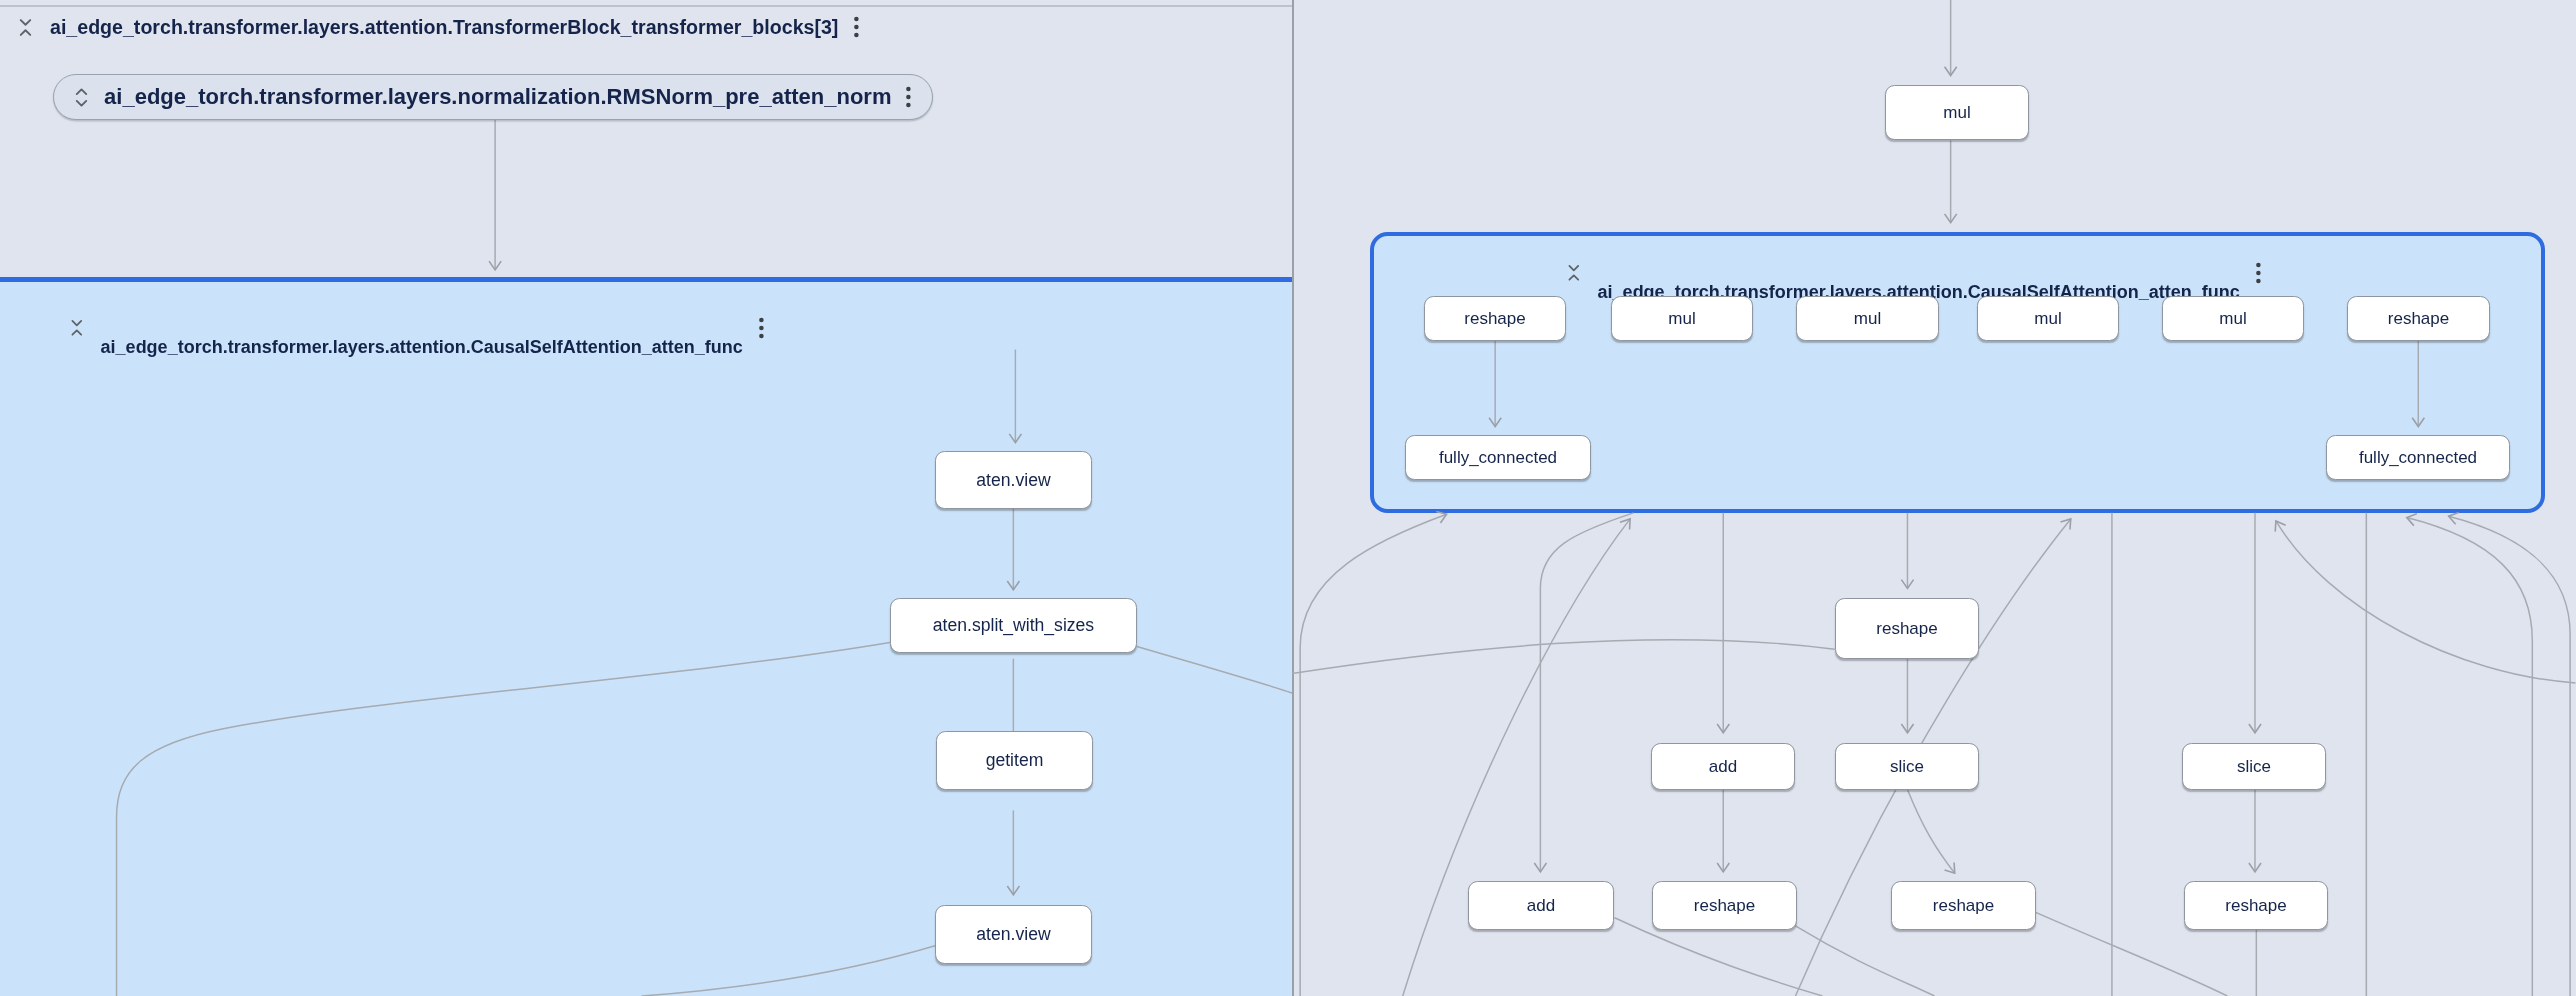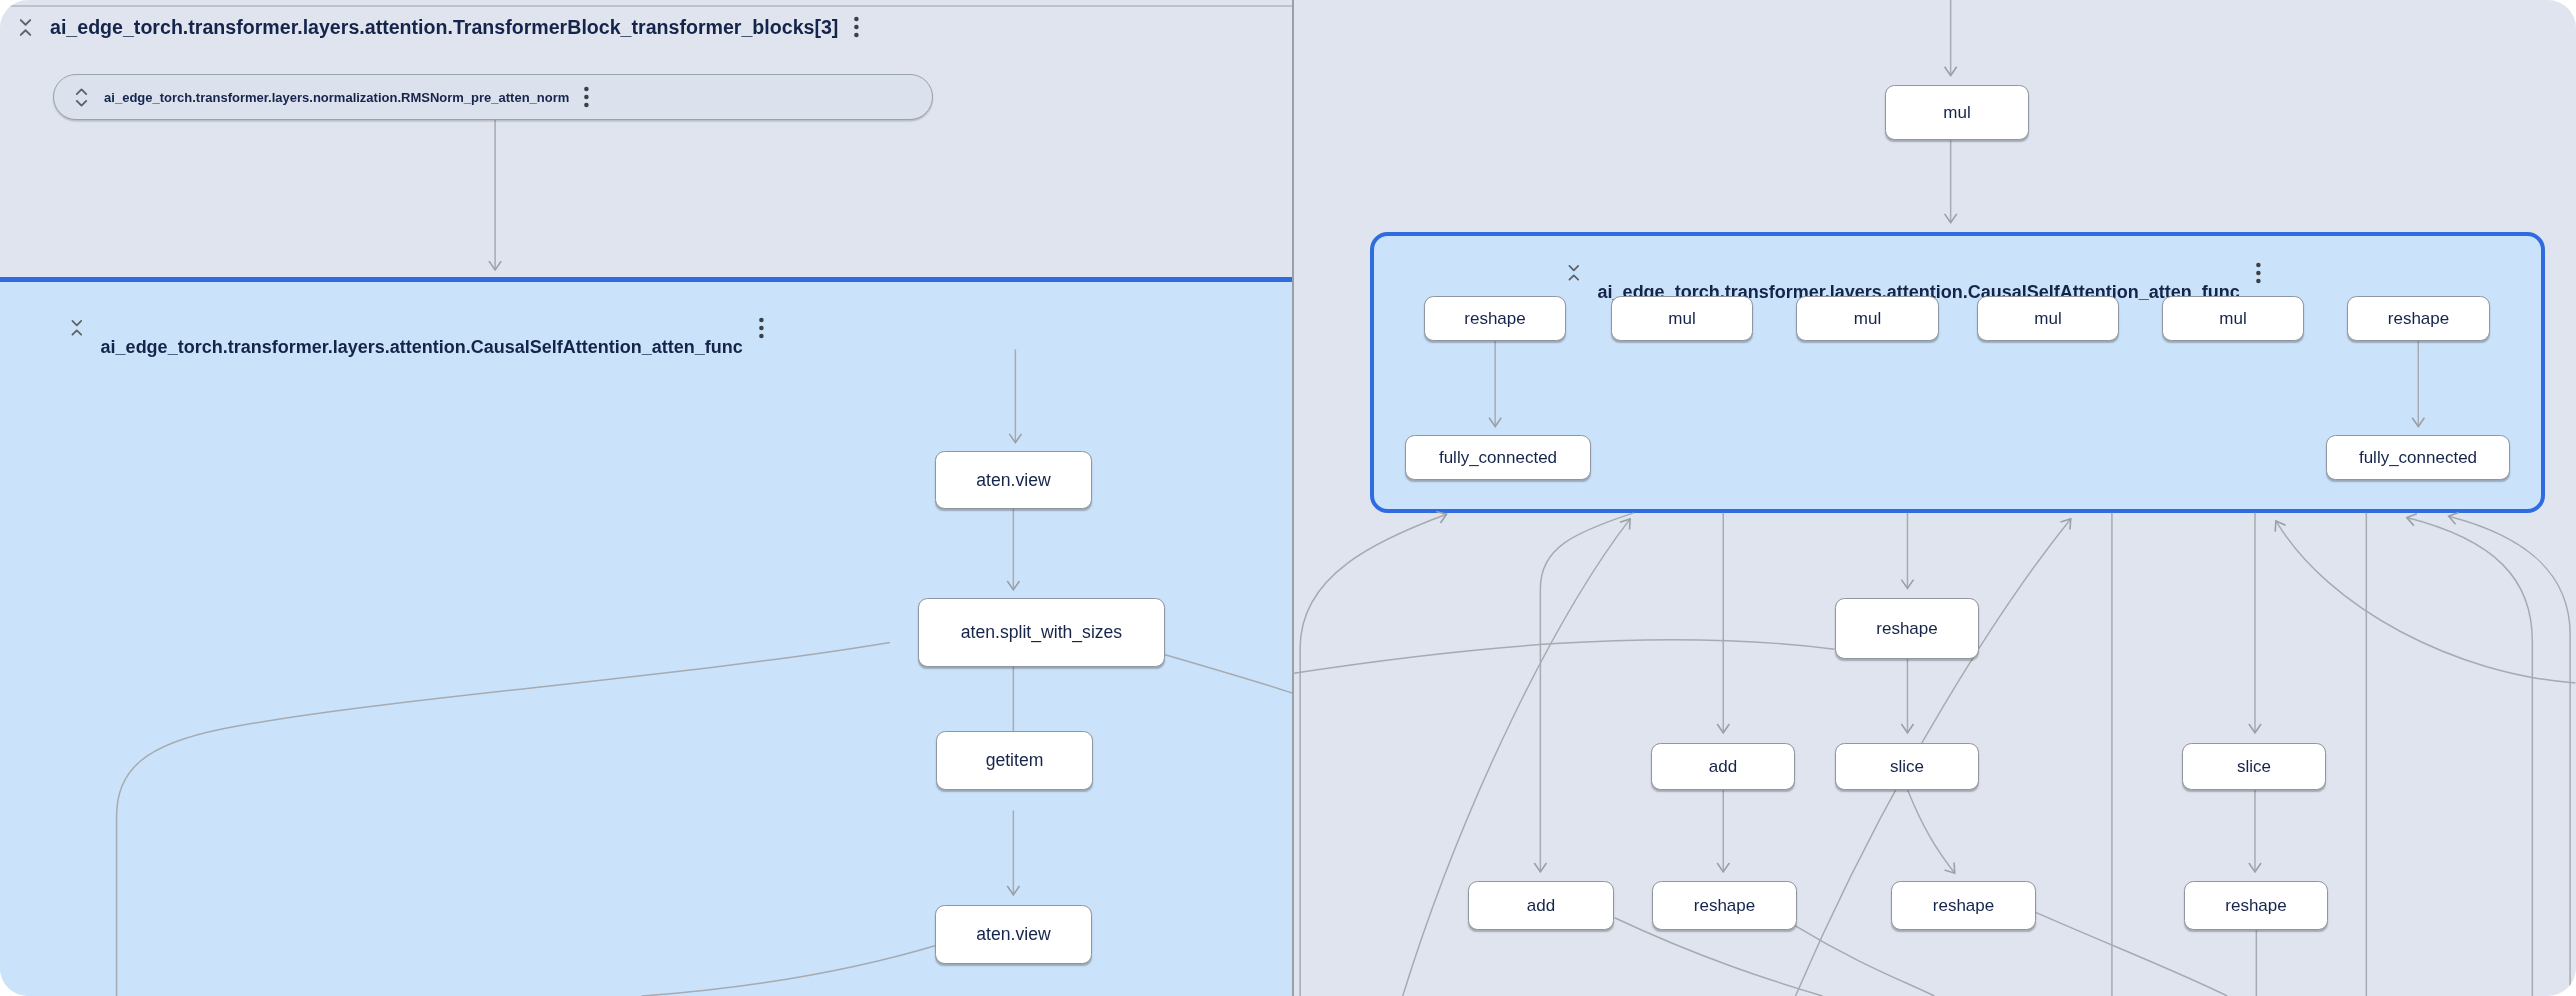--- a/index.html
+++ b/index.html
@@ -14,21 +14,20 @@
     --txt:#15244a;
     --icon:#5f6368;
     --divider:#9aa0a8;
     --parent-border:#bcc2cc;
   }
   html,body{margin:0;padding:0;}
   body{font-family:"Liberation Sans","DejaVu Sans",sans-serif;}
   #canvas{
     position:relative;width:2576px;height:996px;overflow:hidden;
     background:var(--canvas);
-    border-radius:28px;
   }
   .fill{position:absolute;}
   #left-attn-fill{left:0;top:282px;width:1292px;height:714px;background:var(--group-fill);}
   #left-attn-topborder{left:0;top:277px;width:1292px;height:5.4px;background:var(--sel-border);}
   #left-parent-topline{left:0;top:5.4px;width:1292px;height:1.4px;background:var(--parent-border);}
   #pane-divider{left:1292px;top:0;width:2px;height:996px;background:var(--divider);}
   #right-attn-group{
     position:absolute;left:1370px;top:232px;width:1175px;height:281px;
     background:var(--group-fill);border:4.7px solid var(--sel-border);
     border-radius:17.6px;box-sizing:border-box;
@@ -37,21 +36,21 @@
   .ghead{position:absolute;display:flex;align-items:center;gap:15px;color:var(--txt);}
   .ghead .title{font-weight:bold;white-space:nowrap;}
   .h29 .title{font-size:19.6px;}
   .h27 .title{font-size:18px;margin-top:40px;}
   .pill{
     position:absolute;display:flex;align-items:center;gap:13.5px;box-sizing:border-box;
     background:var(--pill-fill);border:1.4px solid var(--pill-border);
     border-radius:23px;color:var(--txt);padding:0 17.6px;
     box-shadow:0 1.4px 1.4px rgba(60,64,67,.25);
   }
-  .pill .title{font-weight:bold;font-size:13px;white-space:nowrap;}
+  .pill .title{font-weight:bold;font-size:22px;white-space:nowrap;}
   .op{
     position:absolute;display:flex;align-items:center;justify-content:center;
     background:var(--node-fill);border:1.7px solid var(--node-border);
     border-radius:9.5px;box-sizing:border-box;color:var(--txt);
     font-size:17px;font-weight:400;white-space:nowrap;
     box-shadow:0 2px 1.4px -0.7px rgba(60,64,67,.35);
   }
   .icon{display:inline-flex;align-items:center;justify-content:center;}
   .icon svg{display:block;}
 </style>
@@ -174,21 +173,21 @@
             <circle cx="5" cy="6" r="3.4"></circle>
             <circle cx="5" cy="18" r="3.4"></circle>
             <circle cx="5" cy="30" r="3.4"></circle>
           </g>
         </svg>
     </span>
   </div>
 
 
   <div class="op" style="left:935px;top:451px;width:157px;height:58px;font-size:17.6px;">aten.view</div>
-  <div class="op" style="left:890px;top:598px;width:247px;height:69px;font-size:17.6px;margin-left:28px;">aten.split_with_sizes</div>
+  <div class="op" style="left:890px;top:598px;width:247px;height:55px;font-size:17.6px;">aten.split_with_sizes</div>
   <div class="op" style="left:936px;top:731px;width:157px;height:59px;font-size:17.6px;">getitem</div>
   <div class="op" style="left:935px;top:905px;width:157px;height:59px;font-size:17.6px;">aten.view</div>
 
   <div class="op" style="left:1885px;top:85px;width:144px;height:55px;">mul</div>
 
   <div class="ghead h27" style="left:1565px;top:242px;">
     <span class="icon">
       <svg width="17.6" height="21.6" viewBox="0 0 28 34">
           <g fill="none" stroke="#5f6368" stroke-width="2.8" stroke-linecap="round" stroke-linejoin="round">
             <path d="M7 6 L14 13 L21 6"></path>

